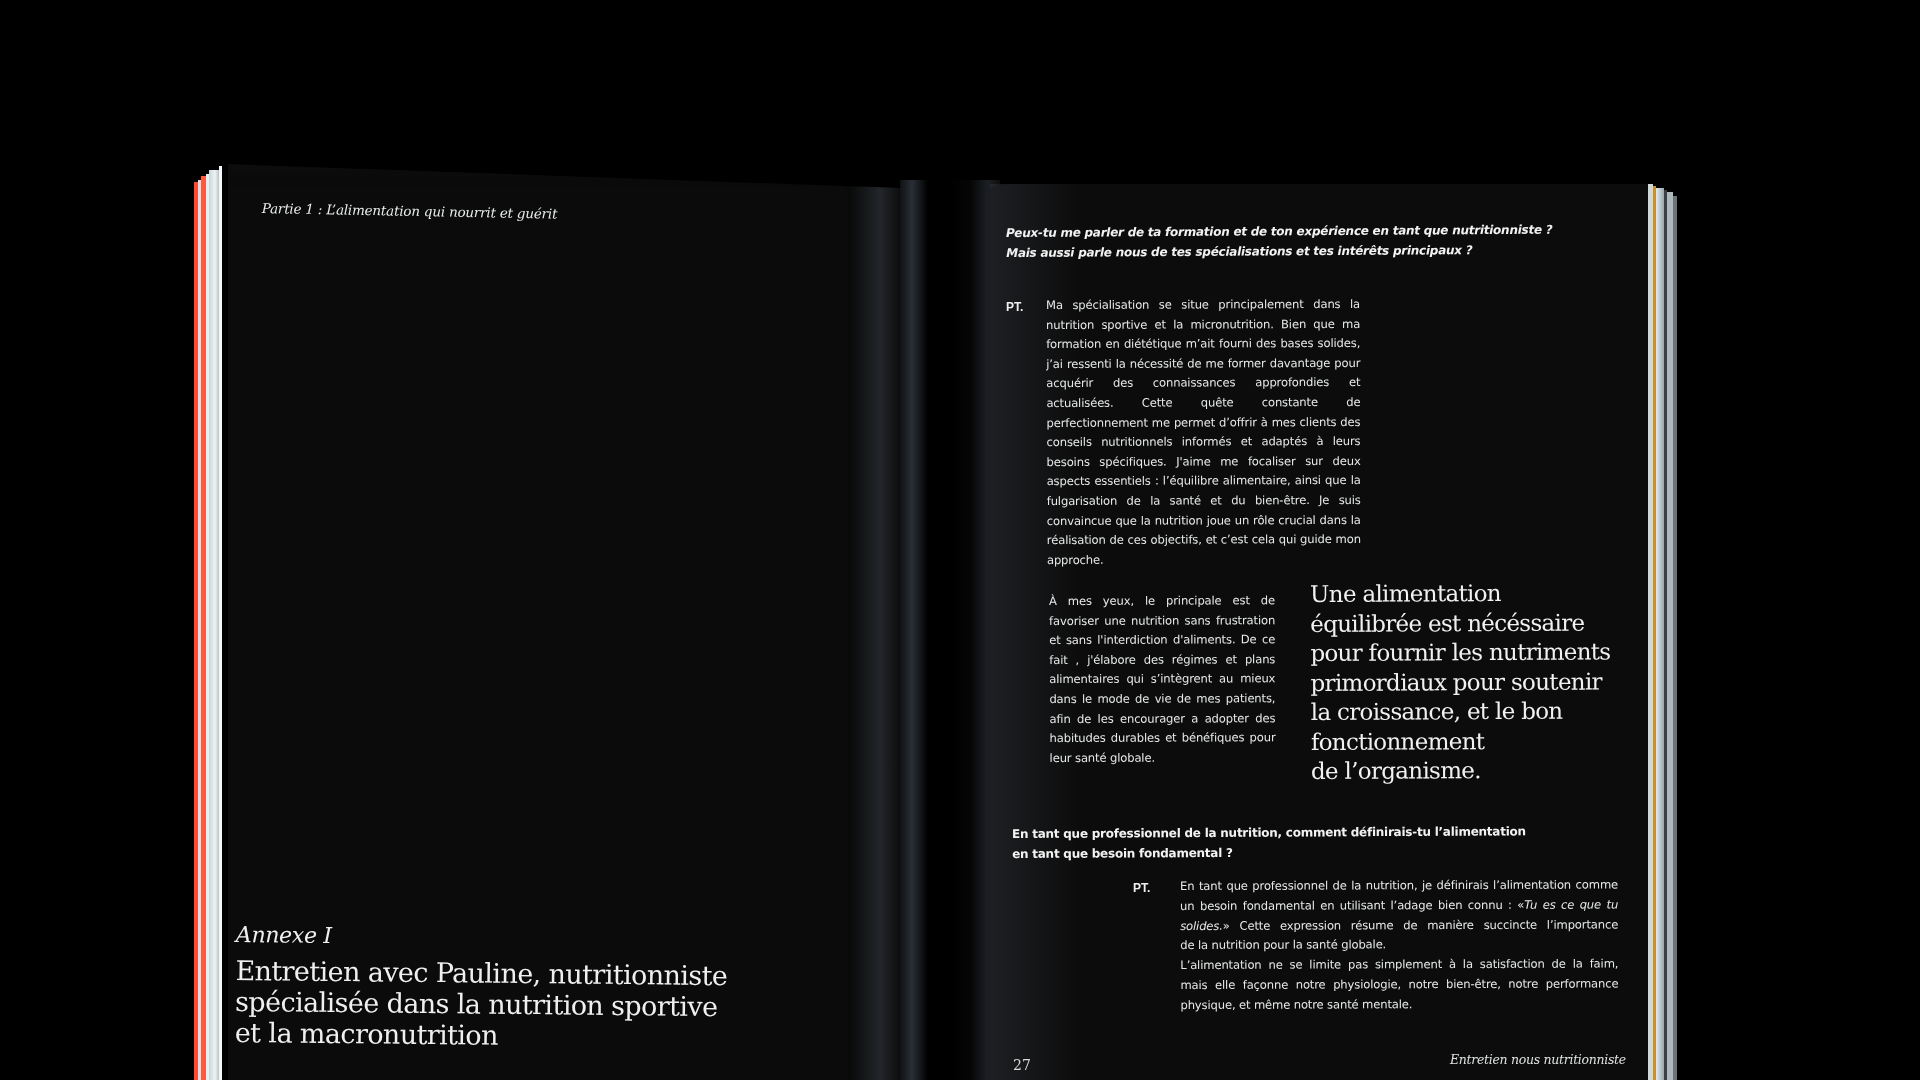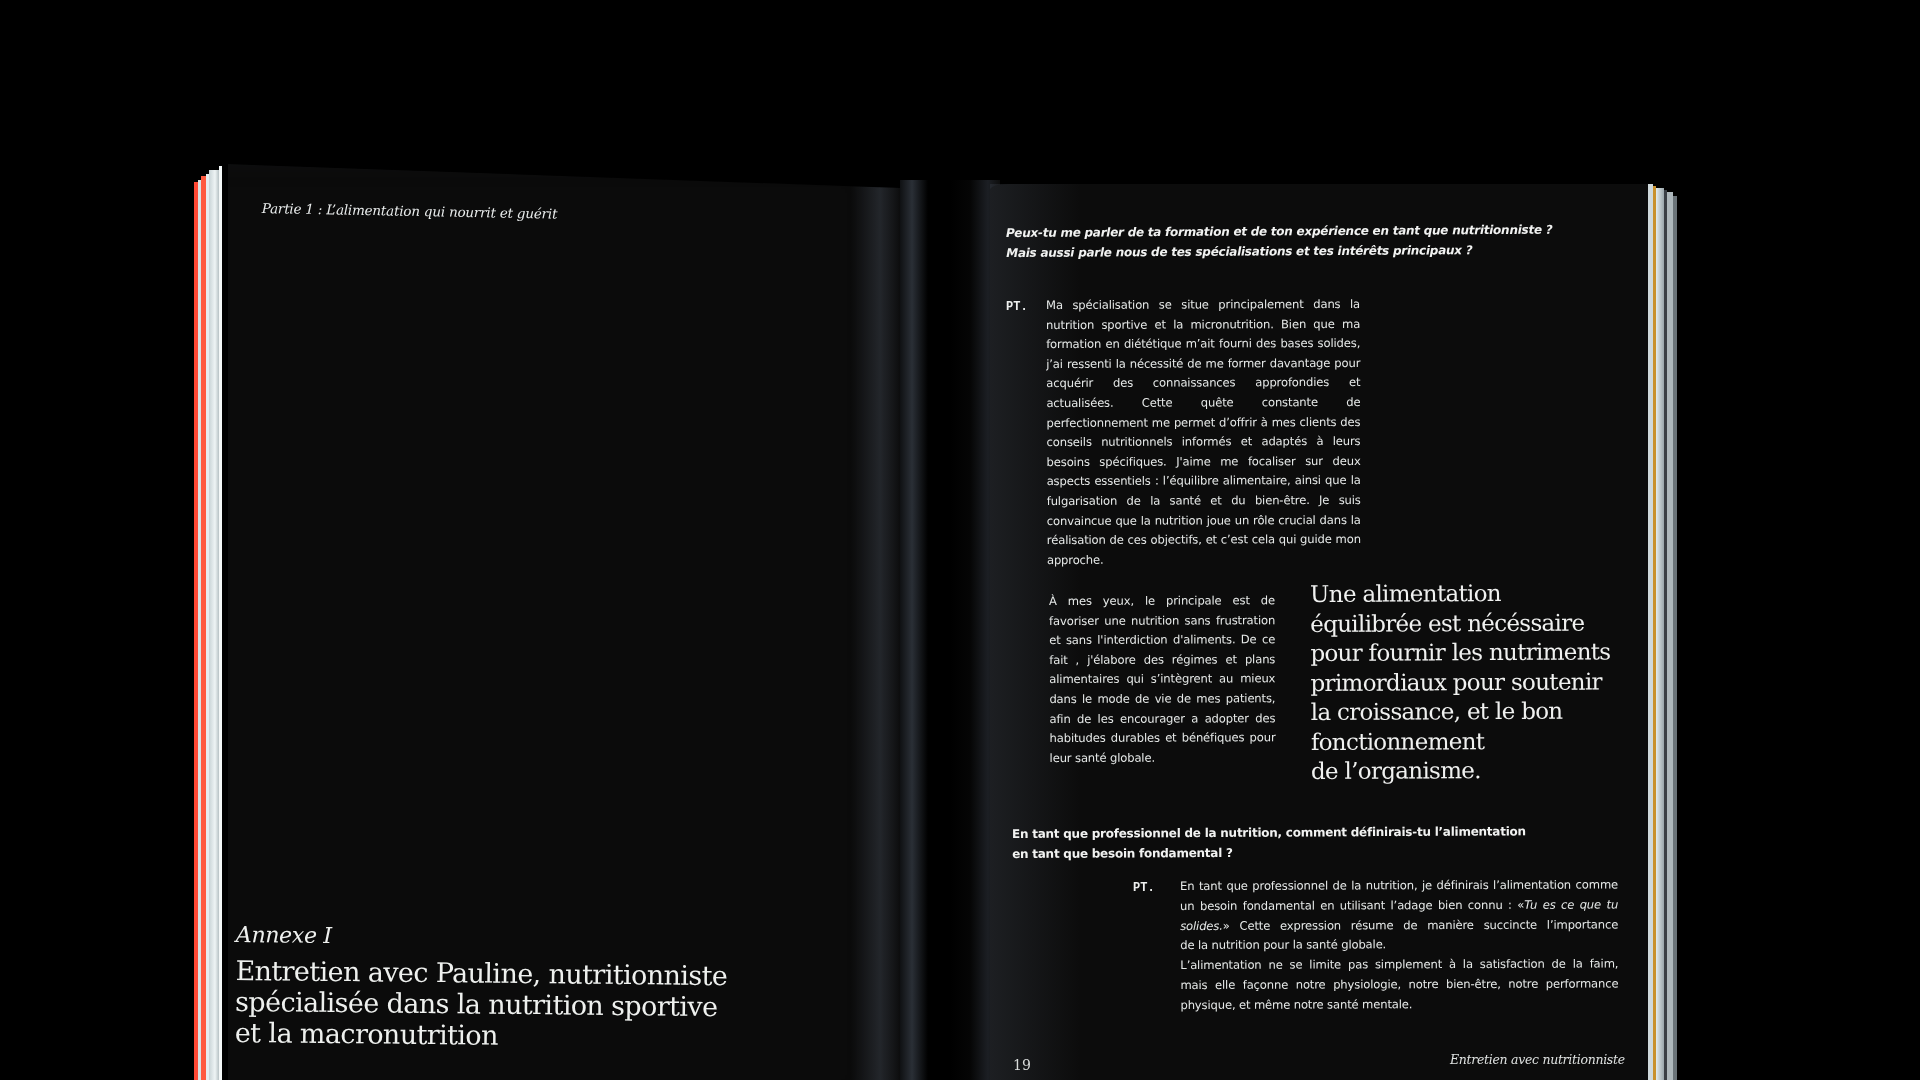--- a/index.html
+++ b/index.html
@@ -148,21 +148,21 @@
       transform-origin: left top;
     }
     .q2 {
       left: 1012px;
       top: 824px;
       transform: rotate(-0.3deg);
       transform-origin: left top;
     }
     .speaker {
       position: absolute;
-      font-family: Liberation Mono, monospace;
+      font-family: Liberation Sans, sans-serif;
       font-weight: bold;
       font-size: 12px;
       color: #eef0ef;
     }
     .pt1 { left: 1006px; top: 300px; }
     .pt2 { left: 1133px; top: 881px; }
 
     .answer {
       position: absolute;
       font-family: "DejaVu Sans", sans-serif;
@@ -302,16 +302,16 @@
   <p class="answer a3">
     <span class="line">En tant que professionnel de la nutrition, je définirais l’alimentation comme</span>
     <span class="line"><span>un besoin fondamental en utilisant l’adage bien connu  : «</span><em>Tu es ce que tu</em></span>
     <span class="line"><em>solides.</em><span>» Cette expression résume de manière succincte l’importance</span></span>
     <span class="line last">de la nutrition pour la santé globale.</span>
     <span class="line">L’alimentation ne se limite pas simplement à la satisfaction de la faim,</span>
     <span class="line">mais elle façonne notre physiologie, notre bien-être, notre performance</span>
     <span class="line last">physique, et même notre santé mentale.</span>
   </p>
 
-  <div class="folio">19</div>
-  <div class="running-foot-right">Entretien avec nutritionniste</div>
+  <div class="folio">27</div>
+  <div class="running-foot-right">Entretien nous nutritionniste</div>
 
 </div>
 
 </body></html>

